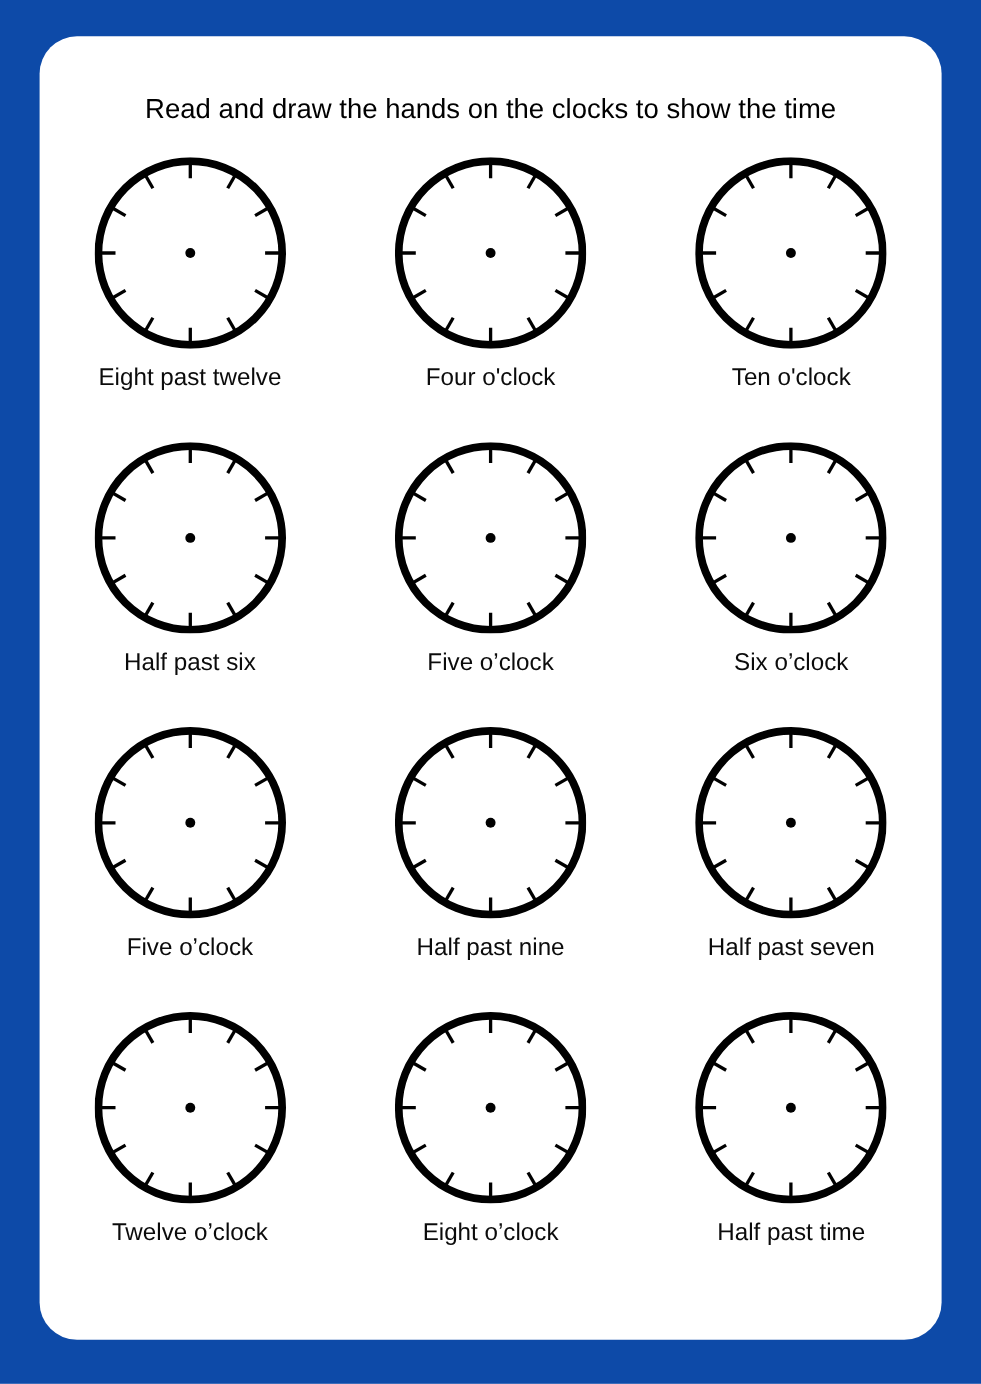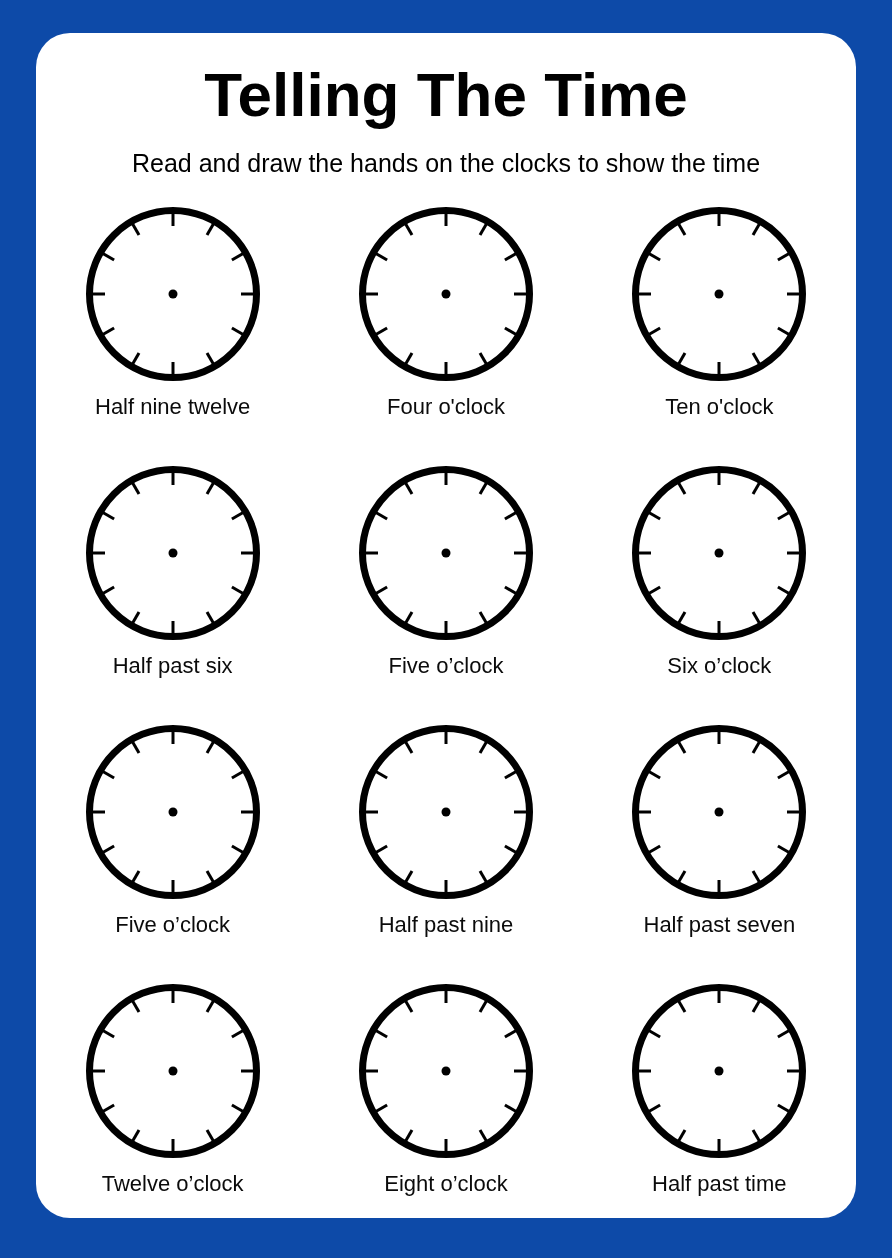--- a/index.html
+++ b/index.html
@@ -62,21 +62,20 @@
     line-height: 28px;
     color: #0b0b0b;
     text-align: center;
   }
 </style>
 </head>
 <body>
 
 <div class="page" style="background: rgb(13, 74, 168);">
   <div class="card" style="background: rgb(255, 255, 255);">
-    <h1 class="title">Telling The Time</h1>
     <p class="subtitle">Read and draw the hands on the clocks to show the time</p>
     <div class="grid">
   <div class="cell">
     <svg class="clock" viewBox="0 0 174 174" xmlns="http://www.w3.org/2000/svg">
       <circle class="rim" cx="87" cy="87" r="83.5"></circle>
       <g class="ticks">
               <line x1="87.00" y1="19.00" x2="87.00" y2="2.50"></line>
               <line x1="121.00" y1="28.11" x2="129.25" y2="13.82"></line>
               <line x1="145.89" y1="53.00" x2="160.18" y2="44.75"></line>
               <line x1="155.00" y1="87.00" x2="171.50" y2="87.00"></line>
@@ -84,21 +83,21 @@
               <line x1="121.00" y1="145.89" x2="129.25" y2="160.18"></line>
               <line x1="87.00" y1="155.00" x2="87.00" y2="171.50"></line>
               <line x1="53.00" y1="145.89" x2="44.75" y2="160.18"></line>
               <line x1="28.11" y1="121.00" x2="13.82" y2="129.25"></line>
               <line x1="19.00" y1="87.00" x2="2.50" y2="87.00"></line>
               <line x1="28.11" y1="53.00" x2="13.82" y2="44.75"></line>
               <line x1="53.00" y1="28.11" x2="44.75" y2="13.82"></line>
             </g>
       <circle class="dot" cx="87" cy="87" r="4.5"></circle>
     </svg>
-    <div class="label">Half nine twelve</div>
+    <div class="label">Eight past twelve</div>
   </div>
 
   <div class="cell">
     <svg class="clock" viewBox="0 0 174 174" xmlns="http://www.w3.org/2000/svg">
       <circle class="rim" cx="87" cy="87" r="83.5"></circle>
       <g class="ticks">
               <line x1="87.00" y1="19.00" x2="87.00" y2="2.50"></line>
               <line x1="121.00" y1="28.11" x2="129.25" y2="13.82"></line>
               <line x1="145.89" y1="53.00" x2="160.18" y2="44.75"></line>
               <line x1="155.00" y1="87.00" x2="171.50" y2="87.00"></line>

